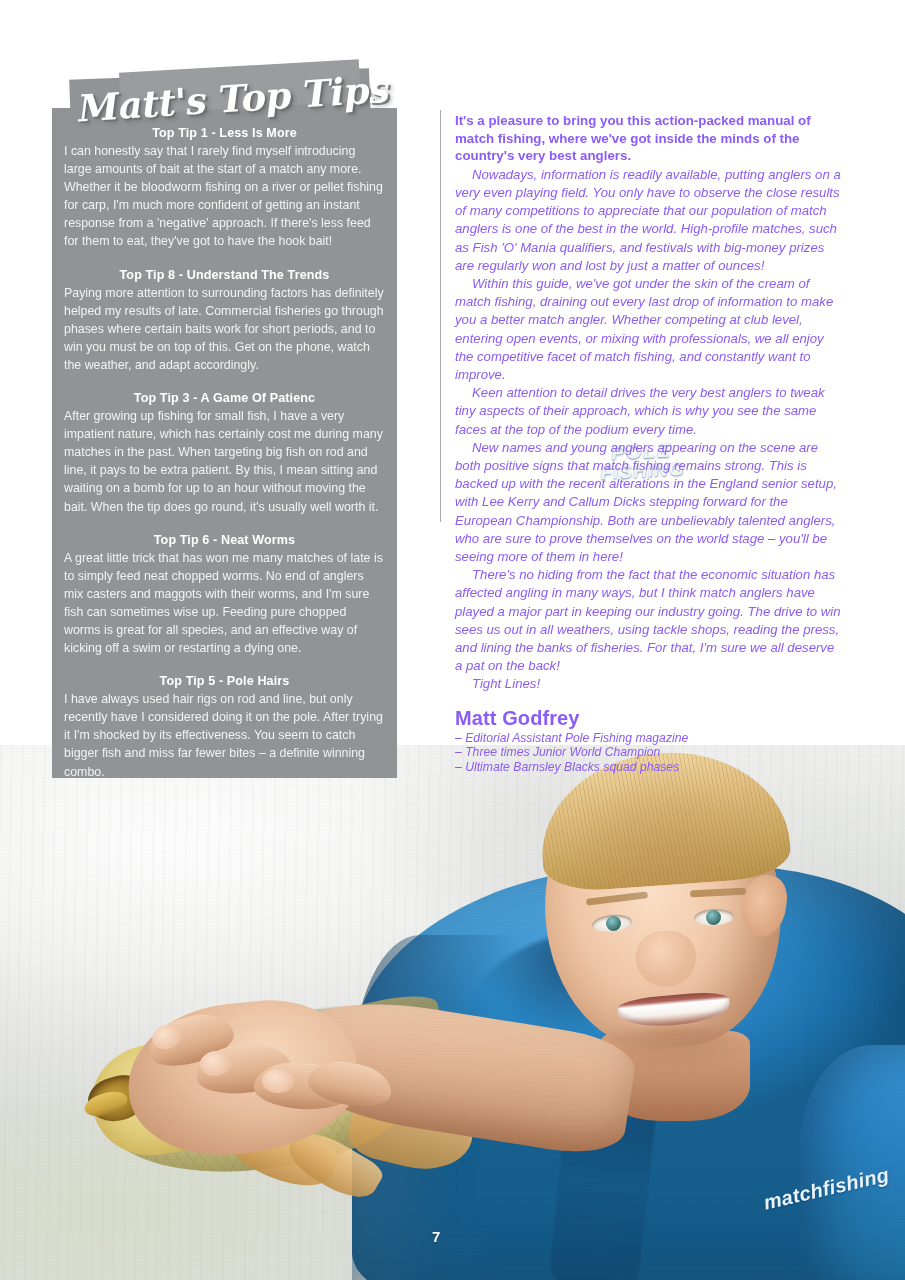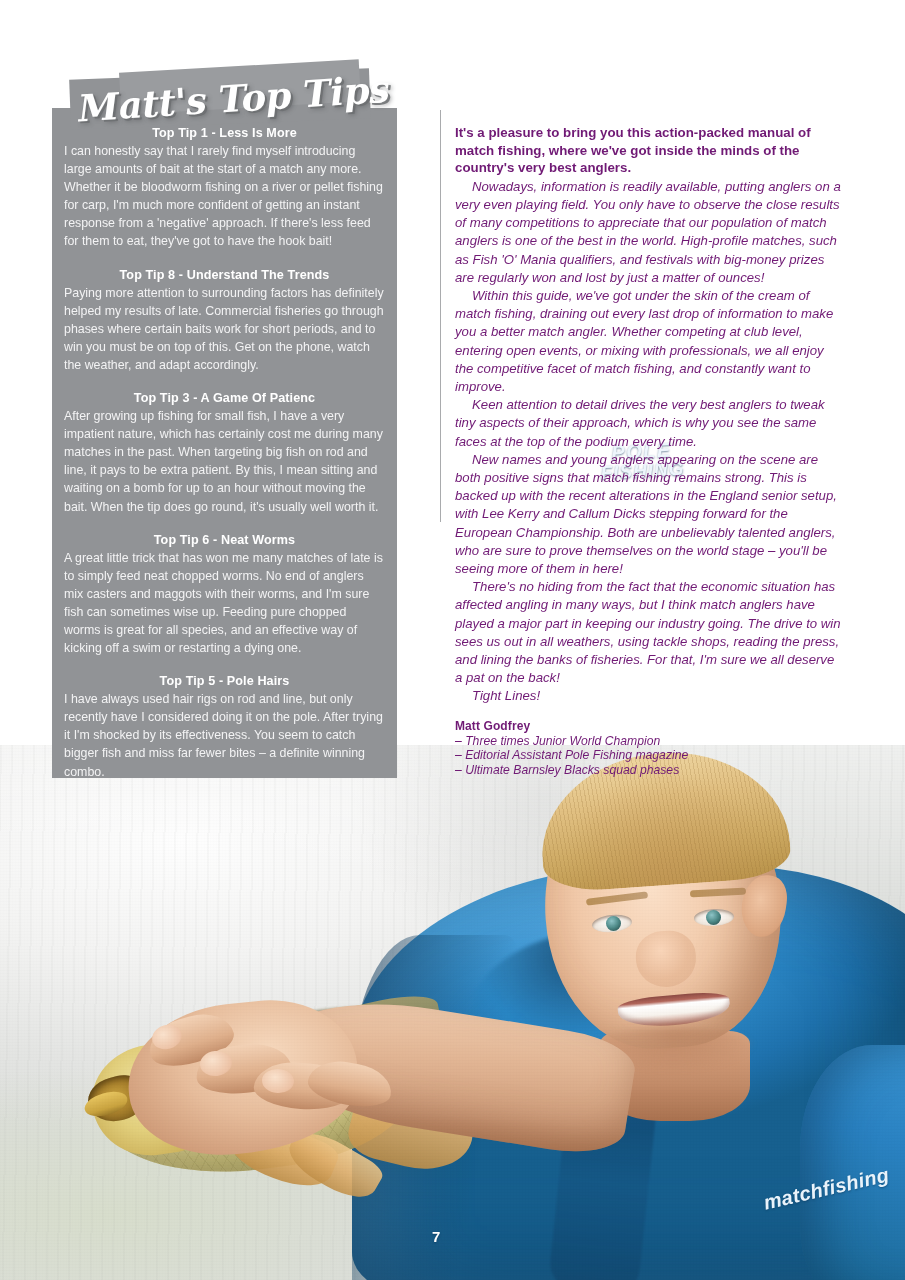--- a/index.html
+++ b/index.html
@@ -256,31 +256,31 @@
   }
   .tip-body{
     color:#f3f3f4;font-size:12.4px;line-height:18.1px;text-align:left;
   }
 
   
   .col-rule{
     position:absolute;left:440px;top:110px;width:1px;height:412px;background:#a9abad;
   }
   .article{
-    position:absolute;left:455px;top:124px;width:388px;
-    color:#701a75;
+    position:absolute;left:455px;top:112px;width:388px;
+    color:#8b5cf6;
   }
   .lead{
     font-size:13.3px;line-height:17.6px;font-weight:bold;margin:0 0 1px 0;
   }
   .para{
     font-size:13.2px;line-height:18.2px;margin:0;text-indent:17px;font-style:italic;
   }
   .sig-name{
-    font-size:12px;font-weight:bold;margin:13px 0 1px 0;letter-spacing:.1px;
+    font-size:20px;font-weight:bold;margin:13px 0 1px 0;letter-spacing:.1px;
   }
   .sig-line{
     font-size:12.2px;font-style:italic;line-height:14.6px;margin:0;
   }
 </style>
 </head>
 <body>
 
 <div class="photo">
   <div class="photo-veil"></div>
@@ -373,16 +373,16 @@
 <div class="article">
   <p class="lead">It's a pleasure to bring you this action-packed manual of match fishing, where we've got inside the minds of the country's very best anglers.</p>
   <p class="para">Nowadays, information is readily available, putting anglers on a very even playing field. You only have to observe the close results of many competitions to appreciate that our population of match anglers is one of the best in the world. High-profile matches, such as Fish 'O' Mania qualifiers, and festivals with big-money prizes are regularly won and lost by just a matter of ounces!</p>
   <p class="para">Within this guide, we've got under the skin of the cream of match fishing, draining out every last drop of information to make you a better match angler. Whether competing at club level, entering open events, or mixing with professionals, we all enjoy the competitive facet of match fishing, and constantly want to improve.</p>
   <p class="para">Keen attention to detail drives the very best anglers to tweak tiny aspects of their approach, which is why you see the same faces at the top of the podium every time.</p>
   <p class="para">New names and young anglers appearing on the scene are both positive signs that match fishing remains strong. This is backed up with the recent alterations in the England senior setup, with Lee Kerry and Callum Dicks stepping forward for the European Championship. Both are unbelievably talented anglers, who are sure to prove themselves on the world stage – you'll be seeing more of them in here!</p>
   <p class="para">There's no hiding from the fact that the economic situation has affected angling in many ways, but I think match anglers have played a major part in keeping our industry going. The drive to win sees us out in all weathers, using tackle shops, reading the press, and lining the banks of fisheries. For that, I'm sure we all deserve a pat on the back!</p>
   <p class="para">Tight Lines!</p>
 
   <div class="sig-name">Matt Godfrey</div>
+  <p class="sig-line">– Editorial Assistant Pole Fishing magazine</p>
   <p class="sig-line">– Three times Junior World Champion</p>
-  <p class="sig-line">– Editorial Assistant Pole Fishing magazine</p>
   <p class="sig-line">– Ultimate Barnsley Blacks squad phases</p>
 </div>
 
 </body></html>

